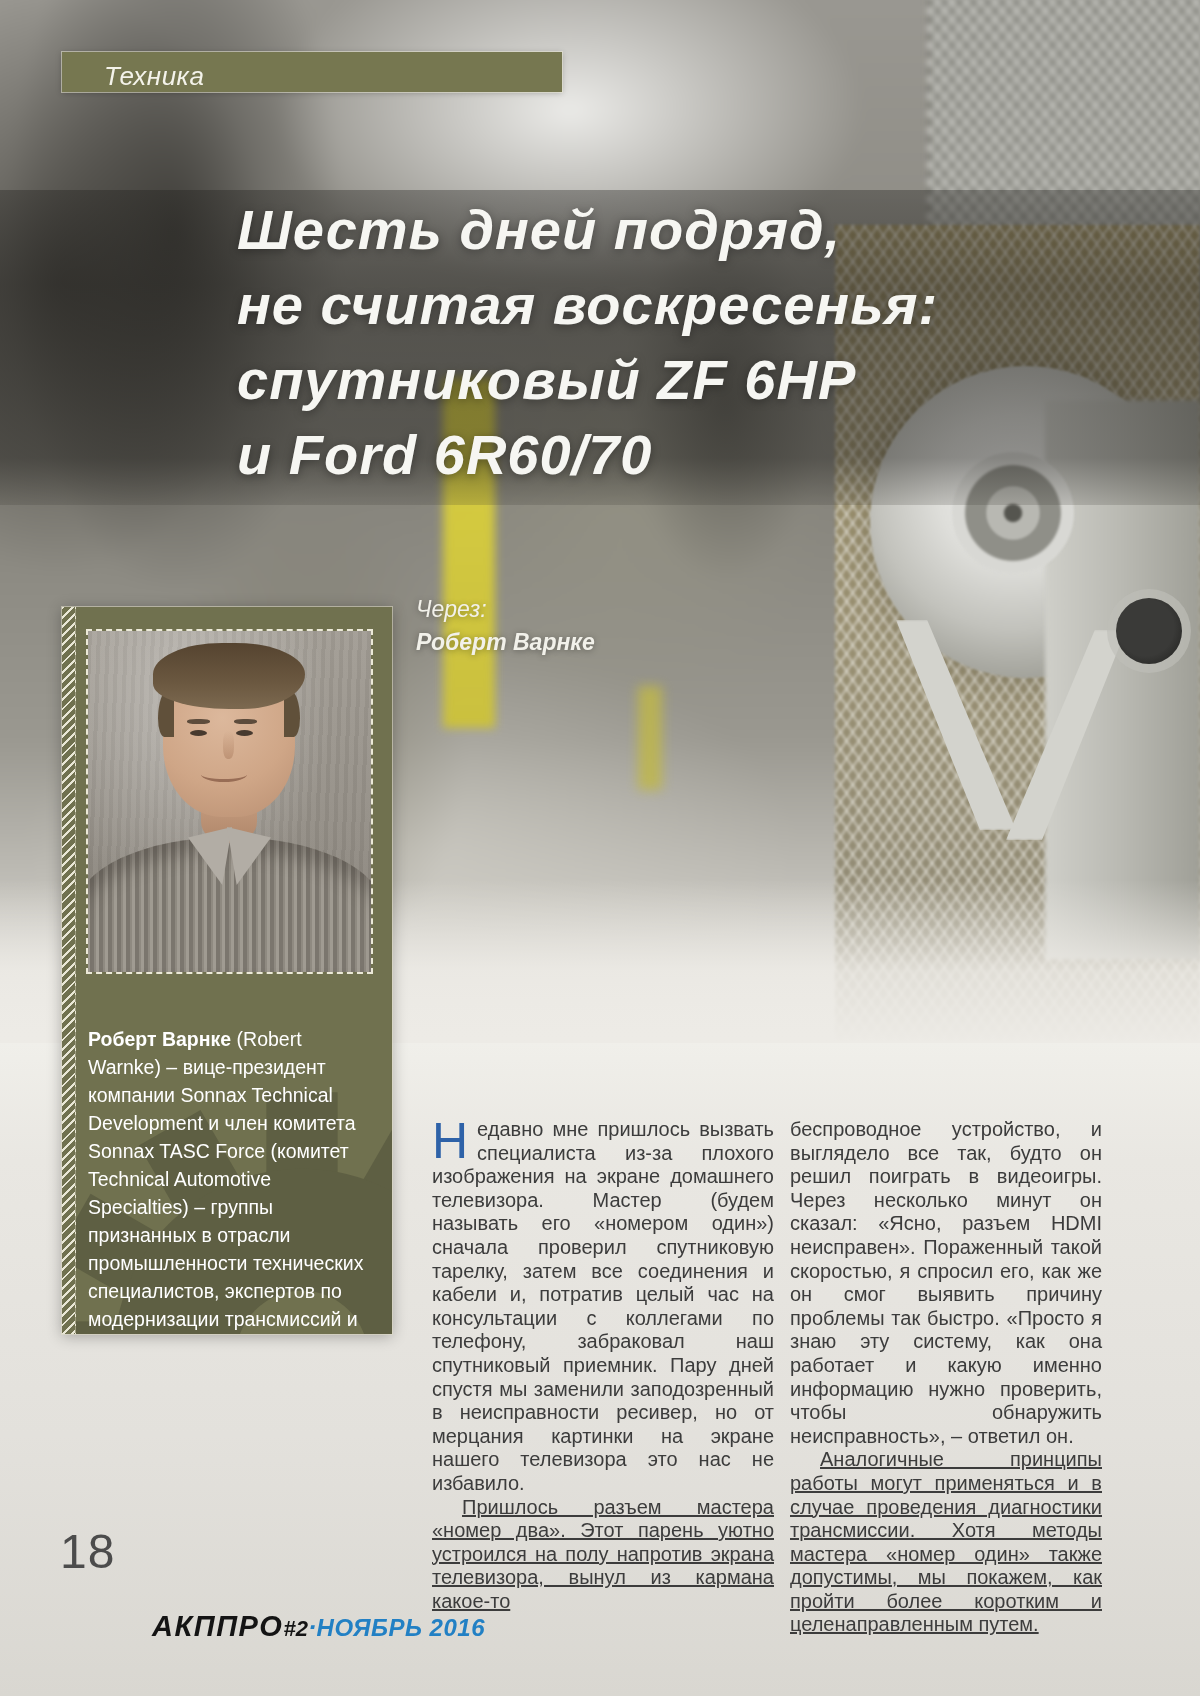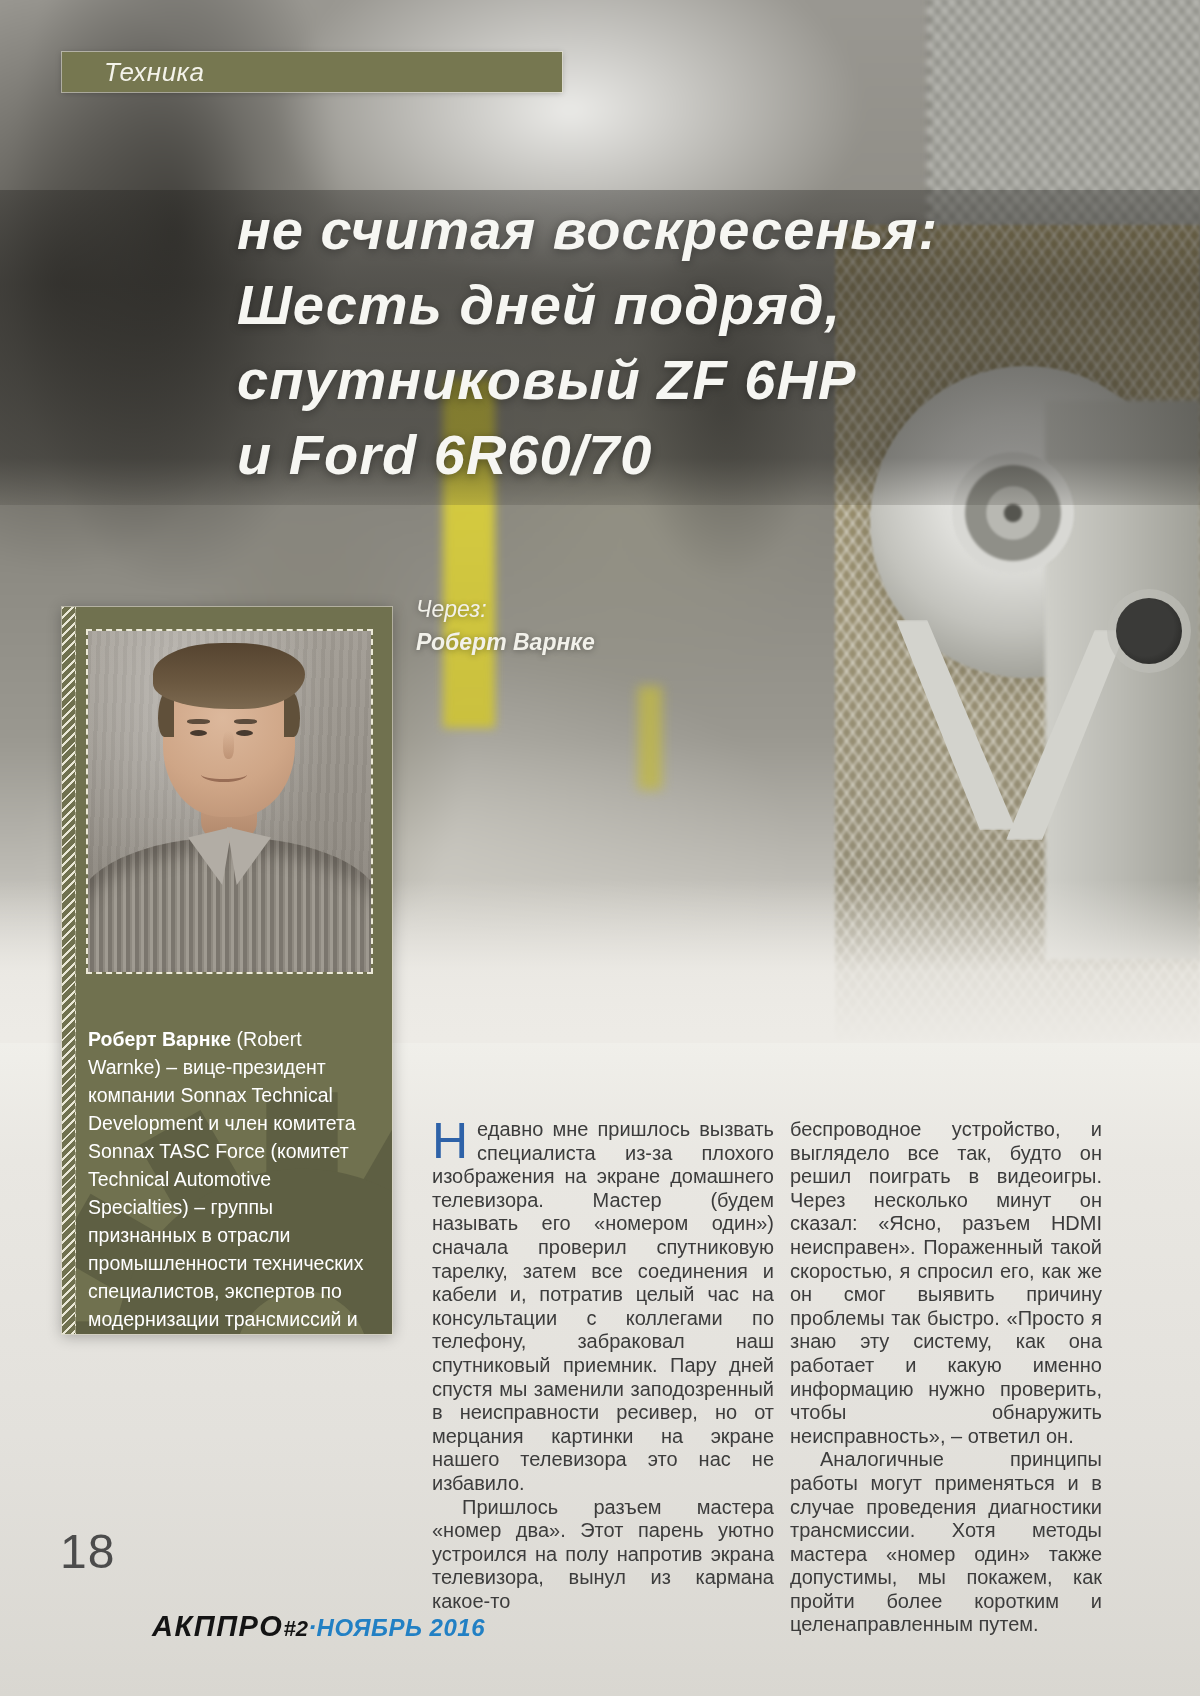--- a/index.html
+++ b/index.html
@@ -48,21 +48,21 @@
     box-shadow:0 0 0 9px rgba(190,190,184,.65);}
   .title-band{position:absolute;left:0;top:190px;width:1200px;height:315px;
     background:linear-gradient(180deg, rgba(32,31,28,.36), rgba(32,31,28,.52) 30%, rgba(32,31,28,.45) 85%, rgba(50,48,42,.18));}
   .floor-fade{position:absolute;left:0;top:880px;width:1200px;height:165px;
     background:linear-gradient(180deg, rgba(238,236,231,0), rgba(238,236,231,.85) 55%, #edebe6 100%);}
   .lower{position:absolute;left:0;top:1043px;width:1200px;height:653px;
     background:linear-gradient(180deg,#f0efea 0%,#e9e7e2 18%,#e3e1dc 60%,#d9d7d1 100%);}
 
   
   .section-tag{position:absolute;left:62px;top:52px;width:500px;height:40px;background:#767750;
-    box-shadow:0 0 0 1px rgba(235,233,215,.55), 0 1px 6px rgba(0,0,0,.25);display:flex;align-items:center;z-index:6;}
+    box-shadow:0 0 0 1px rgba(235,233,215,.55), 0 1px 6px rgba(0,0,0,.25);display:flex;align-items:flex-end;z-index:6;}
   .section-tag .hatch{width:15px;background:repeating-linear-gradient(135deg,#eceadb 0 2px,#767750 2px 6px);
     border-right:1px solid rgba(235,233,215,.5);}
   .section-tag .label{font-style:italic;font-size:26px;color:#f4f3ea;letter-spacing:.5px;
     display:flex;align-items:center;padding-left:26px;}
 
   
   .title{position:absolute;left:237px;top:192px;z-index:5;color:#f6f6f2;font-weight:bold;font-style:italic;
     font-size:56px;line-height:75px;letter-spacing:1px;text-shadow:0 2px 10px rgba(0,0,0,.35);white-space:nowrap;}
   .author{position:absolute;left:416px;top:593px;z-index:5;color:#f2f1ea;font-style:italic;
     font-size:23px;line-height:33px;text-shadow:0 1px 6px rgba(0,0,0,.35);}
@@ -109,21 +109,21 @@
   .bio-text{position:absolute;left:26px;top:418px;width:282px;color:#ffffff;
     font-size:19.5px;line-height:28px;z-index:2;}
   .bio-text .name{font-weight:bold;}
 
   
   .article-col{position:absolute;top:1118px;color:#3c3c3c;font-size:20px;line-height:23.6px;
     text-align:justify;z-index:5;}
   .col1{left:432px;width:342px;}
   .col2{left:790px;width:312px;}
   .article-col p{margin:0;}
-  .para-indent{text-indent:30px;}
+  .para-indent{text-indent:30px;text-decoration:underline;}
   .dropcap{float:left;color:#2e62a8;font-size:50px;line-height:43px;padding:2px 9px 0 0;font-weight:400;}
 
   
   .footer-page-num{position:absolute;left:60px;top:1524px;font-size:48px;font-weight:300;
     color:#4c4c4c;letter-spacing:1px;z-index:5;}
   .footer-logo{position:absolute;left:152px;top:1610px;display:flex;align-items:baseline;
     font-style:italic;font-weight:bold;z-index:5;}
   .logo-name{font-size:29px;color:#141414;letter-spacing:1.5px;}
   .logo-issue{font-size:22px;color:#141414;}
   .logo-sep{font-size:26px;color:#2280c4;}
@@ -150,22 +150,22 @@
     <div class="floor-fade"></div>
   </div>
   <div class="lower"></div>
 
   <div class="section-tag">
     <div class="hatch"></div>
     <div class="label">Техника</div>
   </div>
 
   <div class="title">
+    <div>Шесть дней подряд,</div>
     <div>не считая воскресенья:</div>
-    <div>Шесть дней подряд,</div>
     <div>спутниковый ZF 6HP</div>
     <div>и Ford 6R60/70</div>
   </div>
 
   <div class="author">
     <div>Через:</div>
     <div class="name">Роберт Варнке</div>
   </div>
 
   <div class="bio">

